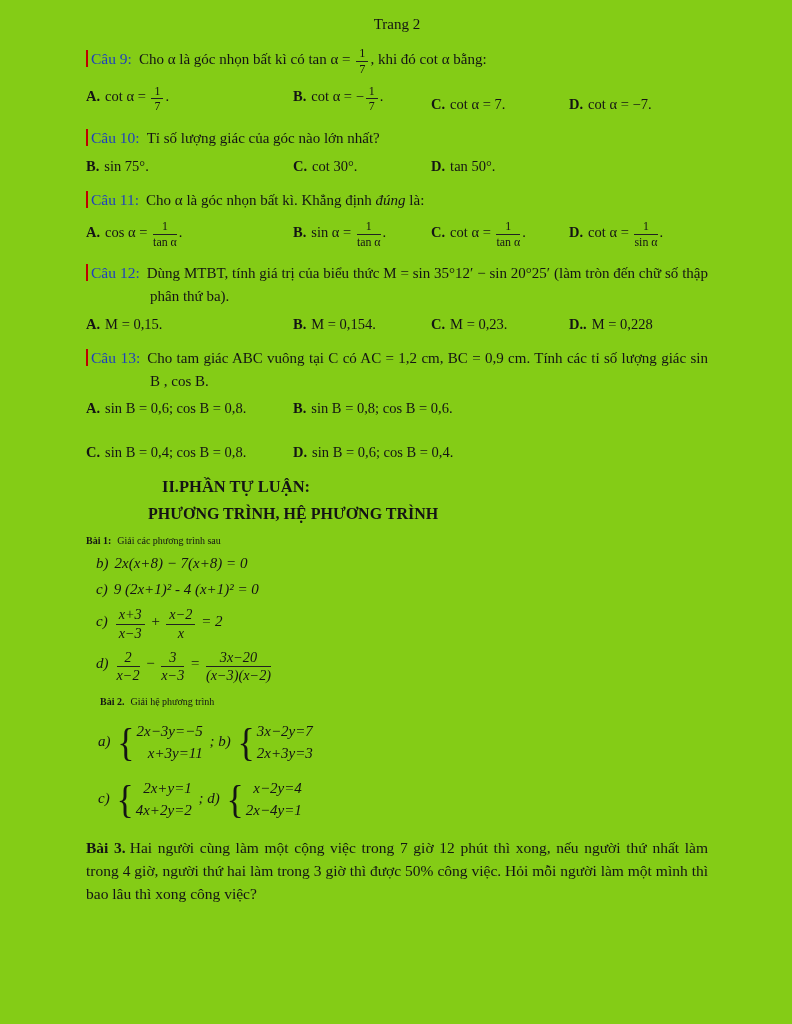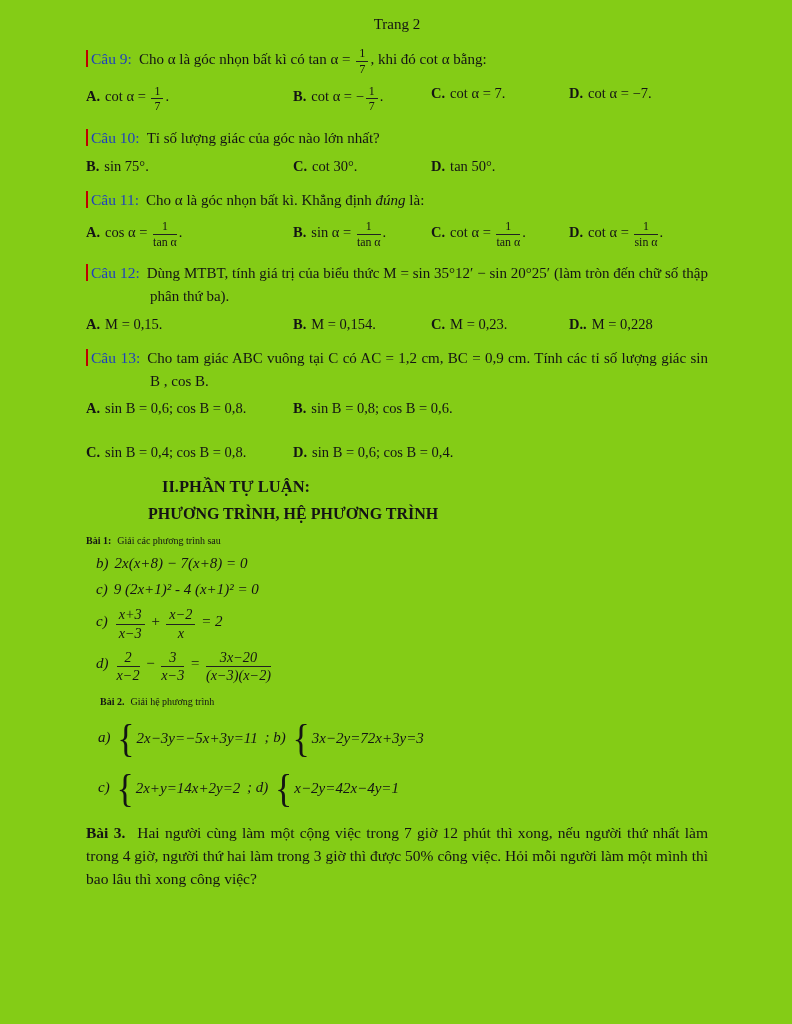--- a/index.html
+++ b/index.html
@@ -8,21 +8,21 @@
   .page { width:792px; height:1024px; background:#84cc16; padding:16px 84px 18px 86px; overflow:hidden; }
 
   .page-header { text-align:center; font-size:15px; margin-bottom:14px; }
 
   .q { margin-bottom:4px; }
   .q-head { font-size:15.5px; line-height:1.45; margin:14px 0 8px; text-align:justify; }
   .q-head.hang { padding-left:64px; text-indent:-64px; }
   .q-label { color:var(--label-blue,#1f3fbf); font-weight:normal; margin-right:7px; border-left:2px solid var(--accent-red,#c00000); padding-left:3px; }
   .q-text { font-size:15px; }
 
-  .opts { display:flex; align-items:flex-start; font-size:14.5px; margin:4px 0 2px; }
+  .opts { display:flex; align-items:flex-end; font-size:14.5px; margin:4px 0 2px; }
   .opts-4 .opt:nth-child(1){ width:207px; }
   .opts-4 .opt:nth-child(2){ width:138px; }
   .opts-4 .opt:nth-child(3){ width:138px; }
   .opts-4 .opt:nth-child(4){ flex:1; }
   .opts-grid { display:grid; grid-template-columns:207px 1fr; row-gap:27px; font-size:14.5px; margin:4px 0 2px; }
   .opt-label { font-weight:bold; margin-right:5px; }
 
   .frac { display:inline-block; vertical-align:-0.75em; text-align:center; line-height:1.08; font-size:0.82em; margin:0 2px; }
   .frac .num { display:block; border-bottom:1px solid #222; padding:0 3px 1px; }
   .frac .den { display:block; padding-top:1px; }
@@ -37,25 +37,25 @@
   .ex-items { padding-left:10px; }
   .ex-item { margin:9px 0; font-size:15px; font-style:italic; }
   .ex-item .ex-item-label { margin-right:6px; }
   .ex-item .frac { font-size:0.95em; vertical-align:-0.85em; }
 
   .b2-head { margin-left:14px; }
   .sys-rows { padding-left:12px; }
   .sys-row { margin:14px 0; font-size:15px; font-style:italic; }
   .cases { display:inline-flex; align-items:center; vertical-align:middle; margin:0 3px; }
   .cases .brace { font-size:2.4em; line-height:1; font-weight:400; transform:scaleY(1.12); margin-right:2px; font-style:normal; }
-  .cases-col { display:inline-flex; flex-direction:row; }
+  .cases-col { display:inline-flex; flex-direction:column;text-align:right; }
   .cases-row { line-height:1.45; white-space:nowrap; }
 
   .b3 { margin-top:14px; font-size:15.5px; line-height:1.5; text-align:justify; }
-  .b3 .ex-label { margin-right:12px; }
+  .b3 .ex-label { margin-right:4px; }
 </style>
 </head>
 <body>
 
 <div class="page">
 
   <div class="page-header">Trang 2</div>
 
   <div class="q">
     <div class="q-head">

